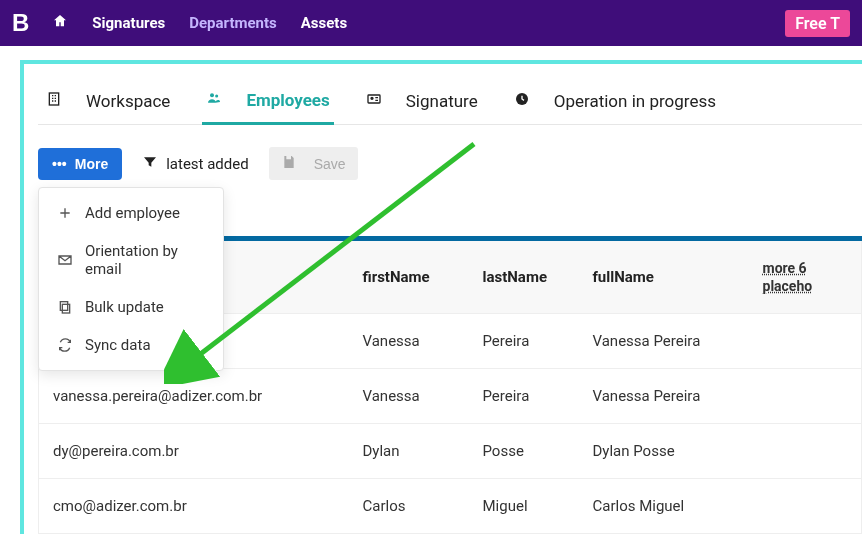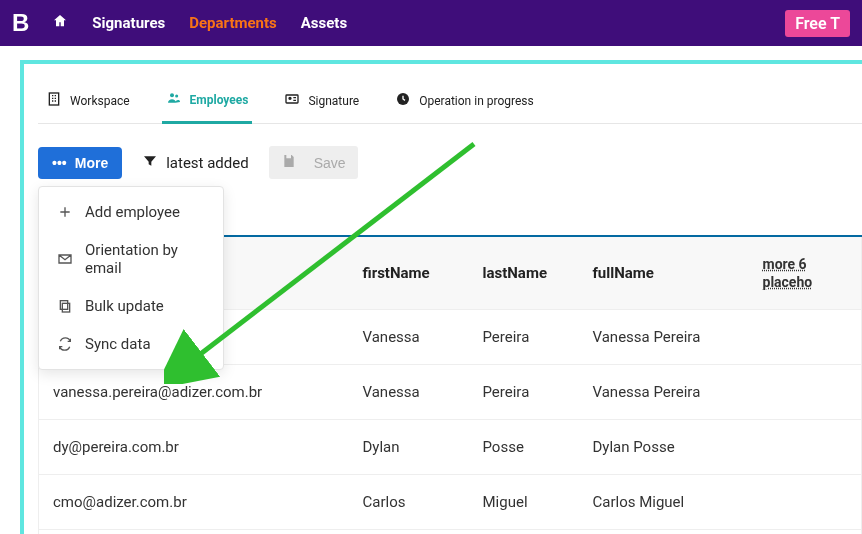--- a/index.html
+++ b/index.html
@@ -28,21 +28,21 @@
     font-family: Arial, sans-serif;
     letter-spacing: -1px;
   }
   .nav-home { color: #fff; font-size: 16px; }
   .nav-link {
     color: #fff;
     font-weight: 700;
     font-size: 15px;
     cursor: pointer;
   }
-  .nav-link.active { color: #f97316; }
+  .nav-link.active { color: #c4b5fd; }
   .trial-btn {
     margin-left: auto;
     background: #ec4899;
     color: #fff;
     padding: 4px 10px;
     font-size: 16px;
     border-radius: 3px;
     font-weight: 600;
     white-space: nowrap;
   }
@@ -57,24 +57,24 @@
   }
   .subtabs {
     display: flex;
     gap: 28px;
     border-bottom: 1px solid #e6e6e6;
     padding: 0 0 0 4px;
   }
   .subtab {
     display: flex;
     align-items: center;
-    gap: 8px;
+    gap: 24px;
     color: #222;
     padding: 8px 4px 12px 4px;
-    font-size: 12px;
+    font-size: 17px;
     cursor: pointer;
   }
   .subtab.active {
     color: #1fa9a3;
     font-weight: 700;
     border-bottom: 3px solid #1fa9a3;
     margin-bottom: -1px;
   }
   .toolbar {
     display: flex;
@@ -147,21 +147,21 @@
   .table th, .table td {
     text-align: left;
     padding: 18px 14px;
     font-size: 15px;
     border-top: 1px solid #eee;
   }
   .table thead th {
     background: #f8f8f8;
     font-weight: 700;
     color: #222;
-    border-top: 2px solid #0369a1;
+    border-top: 5px solid #0369a1;
     border-bottom: 1px solid #eee;
   }
   .table td:first-child, .table th:first-child { padding-left: 14px; }
   .more-ph {
     text-decoration: underline dotted;
     font-size: 14px;
     color: #333;
   }
   .arrow-overlay {
     position: absolute;

